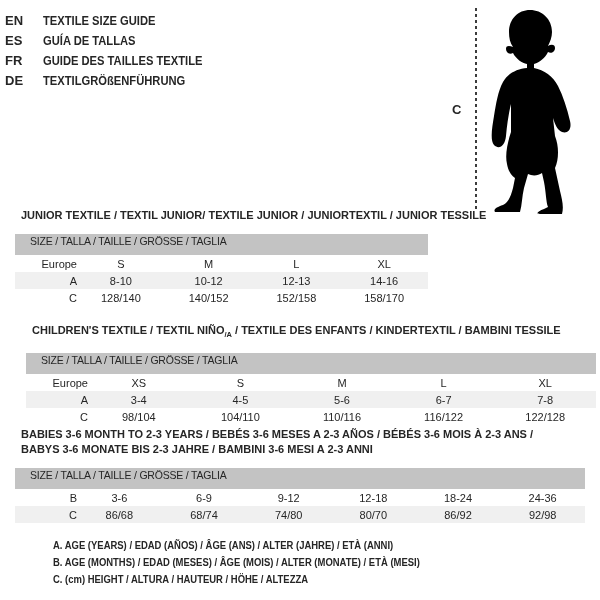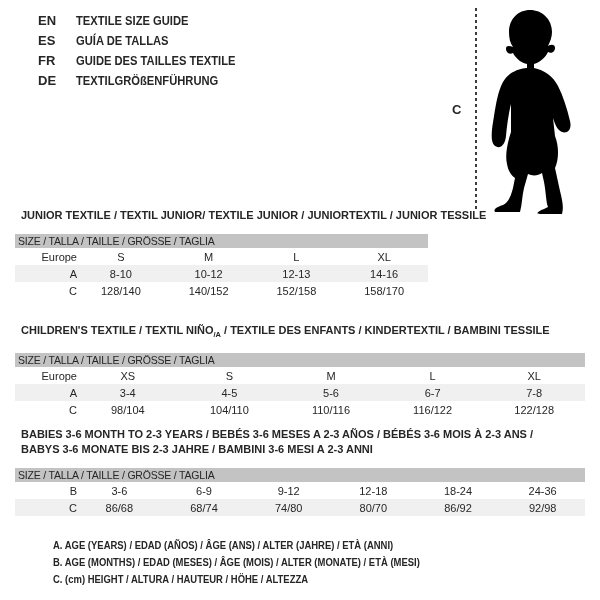--- a/index.html
+++ b/index.html
@@ -5,44 +5,44 @@
   html,body{margin:0;padding:0;}
   body{
     width:600px;height:600px;background:#ffffff;
     font-family:"Liberation Sans","DejaVu Sans",sans-serif;
     color:var(--ink,#262626);
     -webkit-font-smoothing:antialiased;
   }
   .sheet{position:relative;width:600px;height:600px;overflow:hidden;background:#fff;}
 
   
-  .legend{position:absolute;left:38px;top:10px;}
+  .legend{position:absolute;left:5px;top:10px;}
   .legend-row{display:flex;height:20px;align-items:center;font-weight:bold;font-size:13px;white-space:nowrap;}
   .legend-code{width:38px;flex:0 0 38px;}
   .cond{display:inline-block;transform:scaleX(0.86);transform-origin:0 50%;white-space:nowrap;}
 
   
   .figure{position:absolute;left:450px;top:4px;width:145px;height:212px;}
   .dotted-line{
     position:absolute;left:25px;top:4px;width:2px;height:202px;
     background:repeating-linear-gradient(to bottom,#3c3c3c 0 3px,transparent 3px 6px);
   }
   .measure-label{position:absolute;left:2px;top:98px;font-weight:bold;font-size:13px;}
   .silhouette{position:absolute;left:33px;top:2px;}
 
   
   .size-table{position:absolute;left:15px;}
   #table-0{top:208px;width:413px;}
-  #table-1{top:323px;width:570px;}
+  #table-1{top:323px;width:570px;margin-left:11px;}
   #table-2{top:427px;width:570px;}
   .table-title{font-weight:bold;font-size:11px;line-height:15px;margin:0 0 11px 6px;white-space:nowrap;}
   .table-title sub{font-size:7.5px;}
   .thead{
-    background:var(--bar,#c3c3c3);height:14px;line-height:15px;
-    padding-left:3px;font-size:10.5px;letter-spacing:-0.2px;white-space:nowrap;
+    background:var(--bar,#c3c3c3);height:21px;line-height:15px;
+    padding-left:15px;font-size:10.5px;letter-spacing:-0.2px;white-space:nowrap;
   }
   .trow{display:grid;height:17px;align-items:center;font-size:11px;}
   .trow.shaded{background:var(--stripe,#f0f0f0);}
   .tlabel{padding-left:7px;text-align:right;}
   .tcell{text-align:center;}
 
   
   .footnotes{position:absolute;left:21px;top:537px;font-weight:bold;font-size:11px;line-height:17px;margin-left:32px;}
   .footnote{white-space:nowrap;}
 </style>

